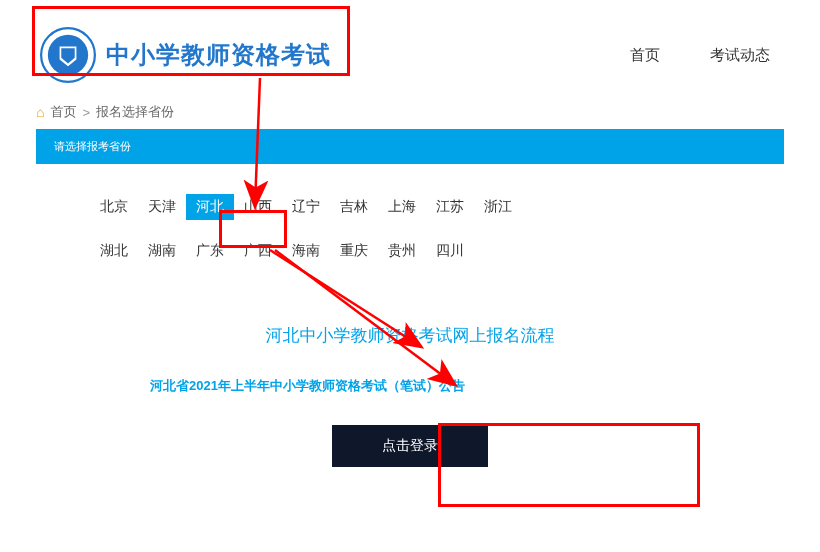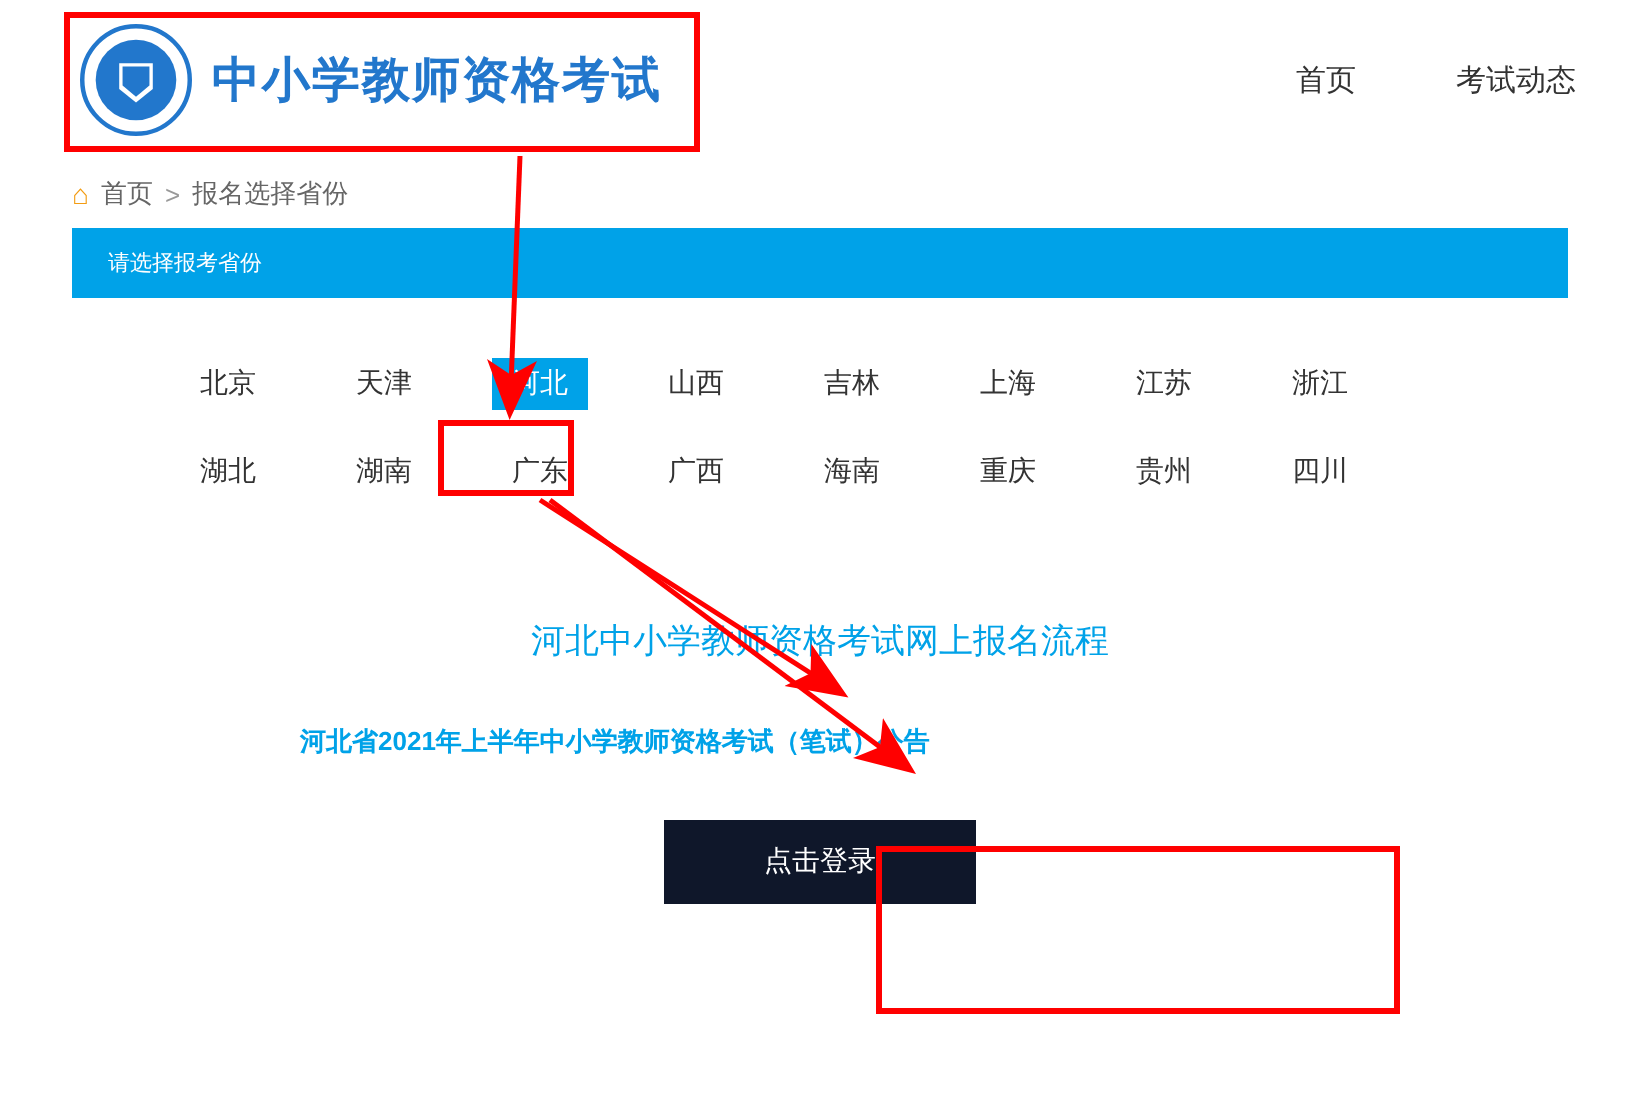--- a/index.html
+++ b/index.html
@@ -1,37 +1,37 @@
 <!DOCTYPE html>
 <html><head>
   <meta charset="utf-8">
   <style>
     * { margin: 0; padding: 0; box-sizing: border-box; font-family: "Microsoft YaHei", Arial, sans-serif; }
     body { background: #fff; width: 820px; height: 552px; position: relative; overflow: hidden; }
 
     
-    .header { display: flex; align-items: center; justify-content: space-between; padding: 12px 22px 12px 40px; }
+    .header { display: flex; align-items: center; justify-content: space-between; padding: 12px 40px 12px 40px; margin-top: 15px; }
     .logo-area { display: flex; align-items: center; gap: 10px; position: relative; }
     .logo-svg { width: 56px; height: 56px; }
     .site-title { font-size: 24px; font-weight: bold; color: #2277cc; letter-spacing: 1px; }
     .nav { display: flex; gap: 50px; padding-right: 10px; }
     .nav-item { font-size: 15px; color: #333; text-decoration: none; }
 
     
     .breadcrumb { display: flex; align-items: center; gap: 6px; padding: 8px 36px; font-size: 13px; color: #666; }
     .home-icon { color: #f39c12; font-size: 14px; }
     .bc-link { color: #666; text-decoration: none; }
     .bc-sep { color: #999; }
 
     
     .section-bar { background: #00a2e8; color: #fff; padding: 10px 18px; margin: 0 36px; font-size: 11px; }
 
     
     .provinces { padding: 30px 90px 0 90px; }
-    .prov-row { display: flex; gap: 30px; margin-bottom: 18px; }
+    .prov-row { display: flex; margin-bottom: 18px; }
     .prov-item { min-width: 44px; text-align: center; font-size: 14px; color: #333; text-decoration: none; padding: 4px 10px; }
     .prov-item.selected { background: #00a2e8; color: #fff; text-align: center; }
 
     
     .content-title { text-align: center; font-size: 17px; color: #00a2e8; margin-top: 60px; }
     .notice-link { display: block; text-align: left; margin: 30px 0 12px 150px; font-size: 13px; color: #00a2e8; font-weight: bold; text-decoration: none; }
     .login-btn-wrap { text-align: center; margin-top: 30px; }
     .login-btn { display: inline-block; background: #0f172a; color: #fff; font-size: 14px; padding: 12px 50px; border: none; cursor: pointer; }
 
     
@@ -70,20 +70,21 @@
 </div>
 
 <div class="section-bar">请选择报考省份</div>
 
 <div class="provinces">
   <div class="prov-row">
     <a href="#" class="prov-item">北京</a>
     <a href="#" class="prov-item">天津</a>
     <a href="#" class="prov-item selected">河北</a>
     <a href="#" class="prov-item">山西</a>
+    <a href="#" class="prov-item">辽宁</a>
     <a href="#" class="prov-item">吉林</a>
     <a href="#" class="prov-item">上海</a>
     <a href="#" class="prov-item">江苏</a>
     <a href="#" class="prov-item">浙江</a>
 
   </div>
   <div class="prov-row">
     <a href="#" class="prov-item">湖北</a>
     <a href="#" class="prov-item">湖南</a>
     <a href="#" class="prov-item">广东</a>

